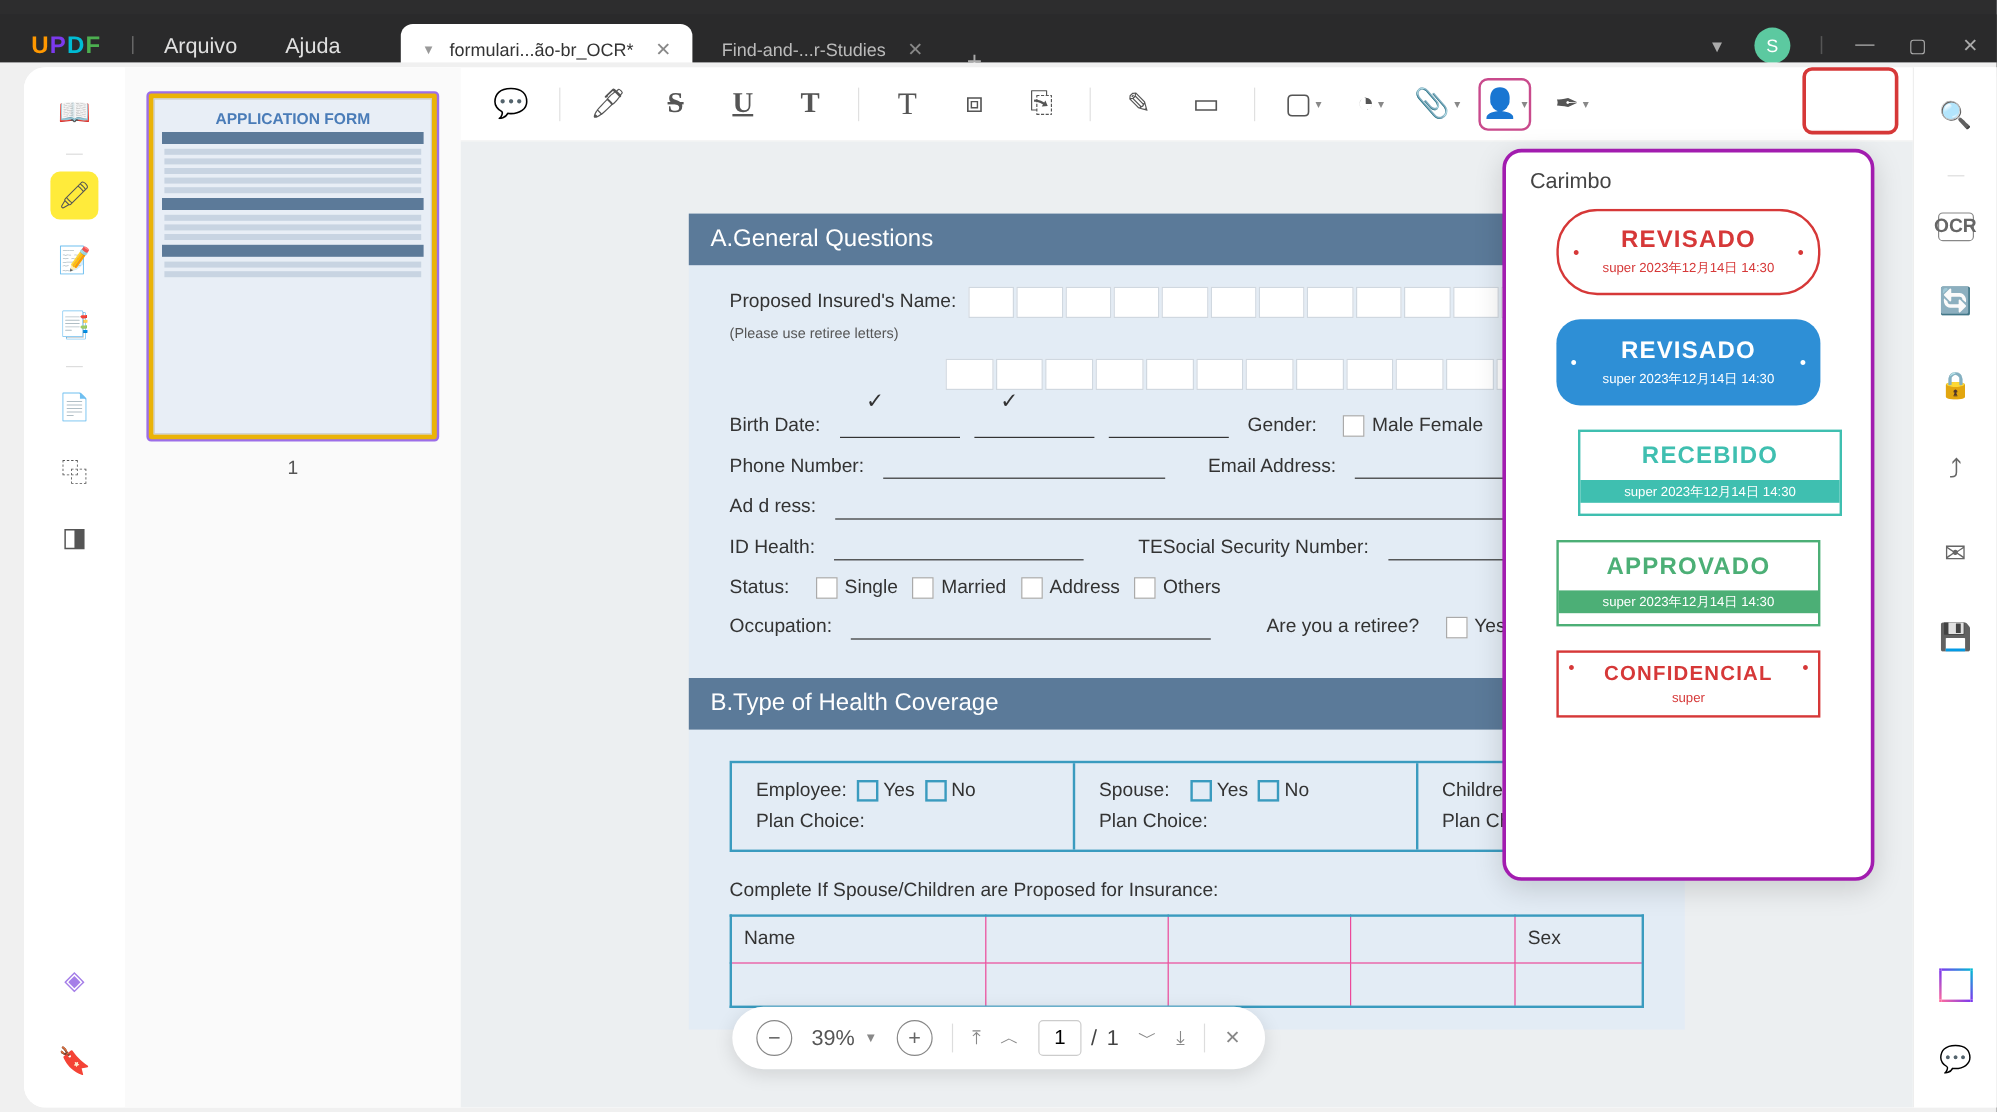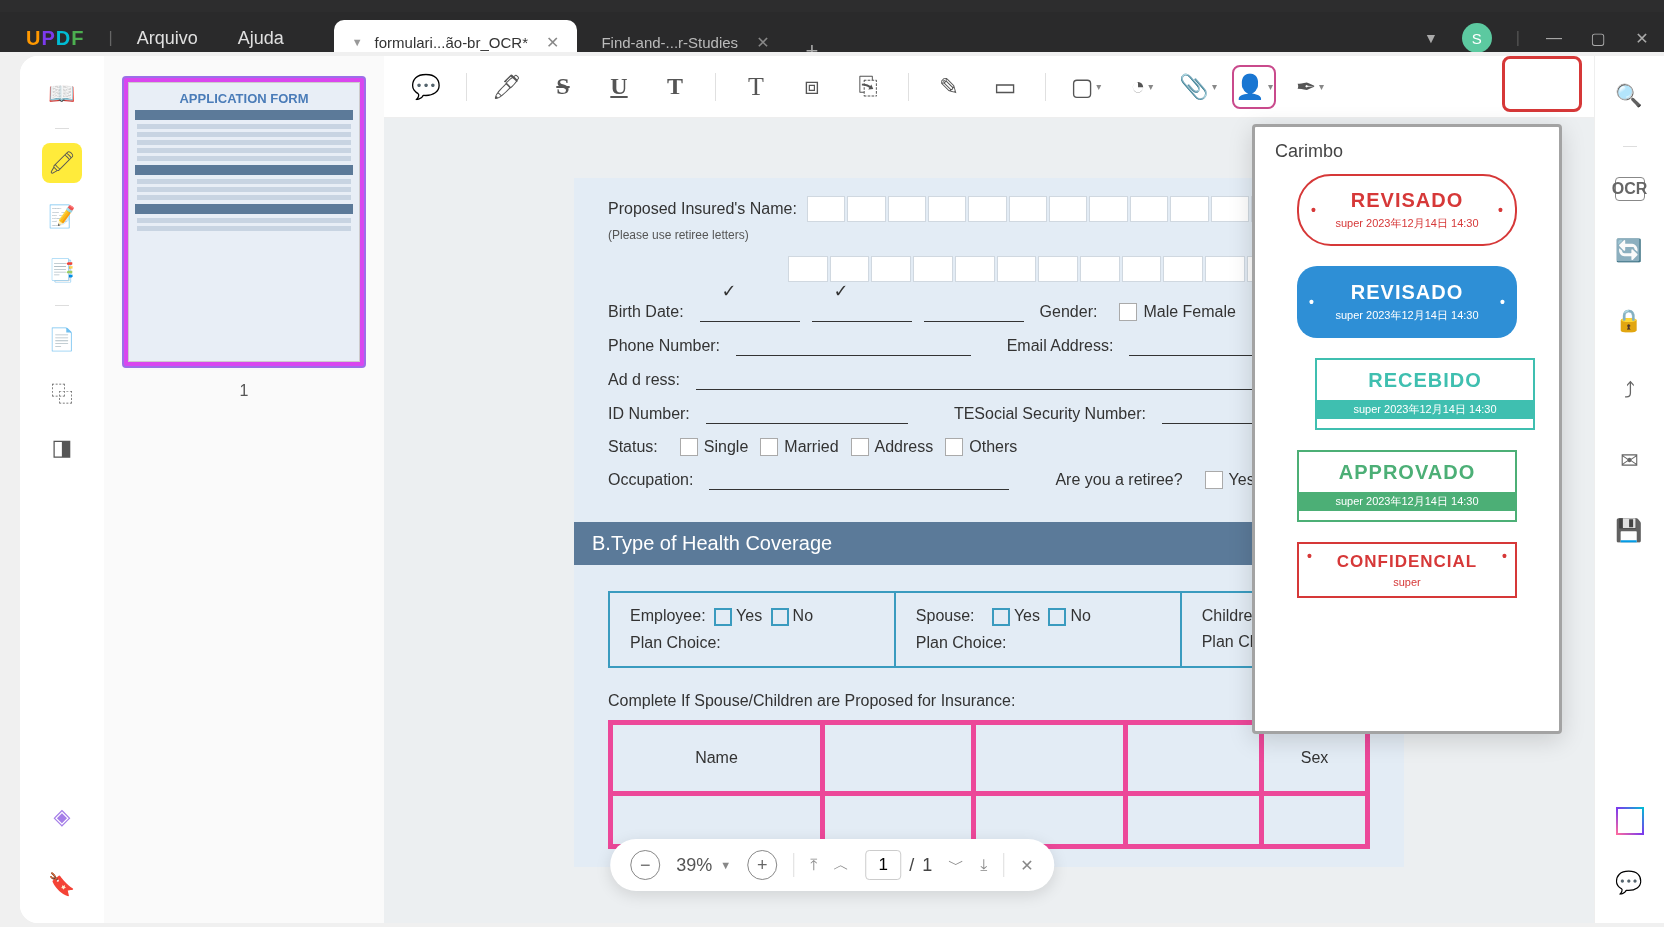--- a/index.html
+++ b/index.html
@@ -28,21 +28,21 @@
 
 
 .left-rail { width: 84px; background: #fff; display: flex; flex-direction: column; align-items: center; padding-top: 18px; gap: 14px; position: relative; }
 .rail-btn { width: 40px; height: 40px; border-radius: 8px; display: flex; align-items: center; justify-content: center; font-size: 22px; color: #555; cursor: pointer; }
 .rail-btn.active { background: #ffeb3b; }
 .rail-sep { width: 14px; height: 1px; background: #ddd; }
 .rail-bottom { position: absolute; bottom: 18px; display: flex; flex-direction: column; align-items: center; gap: 28px; }
 
 
 .thumb-panel { width: 280px; background: #fafafa; padding: 20px 18px; overflow: auto; }
-.thumb { border: 2px solid #9c6ee8; border-radius: 4px; padding: 4px; background: #d946ef; }
+.thumb { border: 2px solid #9c6ee8; border-radius: 4px; padding: 4px; background: #eab308; }
 .thumb-img { width: 100%; height: 280px; background: #e8eef6; border: 1px solid #ccc; position: relative; overflow: hidden; }
 .thumb-title { text-align: center; color: #4a7cb8; font-weight: bold; font-size: 13px; margin: 8px 0 4px; }
 .thumb-bar { background: #5c7a99; height: 10px; margin: 4px 6px; }
 .thumb-line { height: 5px; background: #c8d4e2; margin: 3px 8px; }
 .thumb-num { text-align: center; color: #555; margin-top: 14px; font-size: 16px; }
 
 
 .main-col { flex: 1; display: flex; flex-direction: column; position: relative; }
 .toolbar { height: 62px; display: flex; align-items: center; padding: 0 20px; gap: 12px; border-bottom: 1px solid #eee; }
 .tbtn { width: 44px; height: 44px; display: flex; align-items: center; justify-content: center; font-size: 24px; color: #555; cursor: pointer; border-radius: 8px; font-family: Georgia, serif; }
@@ -68,24 +68,24 @@
 .chk { width: 18px; height: 18px; background: #fff; border: 1px solid #aaa; margin: 0 6px 0 12px; display: inline-block; vertical-align: middle; }
 .tick { position: relative; }
 .tick::before { content: "✓"; position: absolute; top: -22px; left: 22px; color: #333; font-size: 18px; }
 
 .cov-table { display: flex; border: 2px solid #3a9bbf; margin-top: 8px; }
 .cov-cell { flex: 1; border-right: 2px solid #3a9bbf; padding: 14px 20px; font-size: 16px; }
 .cov-cell:last-child { border-right: none; }
 .chk2 { width: 18px; height: 18px; border: 2px solid #3a9bbf; display: inline-block; vertical-align: middle; margin: 0 4px; }
 
 .data-table { border: 2px solid #3a9bbf; border-collapse: collapse; width: 100%; margin-top: 10px; }
-.data-table th, .data-table td { border: 5px solid #ec4899; padding: 24px; text-align: center; height: 36px; font-weight: normal; }
-
-
-.stamp-popup { position: absolute; top: 124px; right: 102px; width: 310px; height: 610px; background: #fff; border: 3px solid #a3a3a3; border-radius: 4px; padding: 14px 14px; z-index: 50; box-shadow: 0 6px 24px rgba(0,0,0,0.15); }
+.data-table th, .data-table td { border: 1px solid #ec4899; padding: 10px; text-align: left; height: 36px; font-weight: normal; }
+
+
+.stamp-popup { position: absolute; top: 124px; right: 102px; width: 310px; height: 610px; background: #fff; border: 3px solid #a21caf; border-radius: 16px; padding: 14px 14px; z-index: 50; box-shadow: 0 6px 24px rgba(0,0,0,0.15); }
 .stamp-title { font-size: 18px; color: #444; margin-bottom: 12px; padding-left: 6px; }
 .stamp-tabs { display: flex; background: #f0f0f0; border-radius: 8px; margin-bottom: 16px; }
 .stamp-tab { flex: 1; text-align: center; padding: 8px 0; font-size: 16px; color: #555; border-radius: 8px; cursor: pointer; }
 .stamp-tab.active { background: #fff; box-shadow: 0 1px 3px rgba(0,0,0,0.1); }
 .stamp-list { display: flex; flex-direction: column; gap: 20px; align-items: center; overflow: auto; height: 490px; }
 .stamp-item { width: 220px; height: 72px; display: flex; flex-direction: column; align-items: center; justify-content: center; font-weight: bold; cursor: pointer; position: relative; }
 .stamp-sub { font-size: 11px; font-weight: normal; margin-top: 4px; }
 .st-red { border: 2px solid #d63838; border-radius: 34px; color: #d63838; }
 .st-red::before, .st-red::after, .st-blue::before, .st-blue::after { content: "•"; position: absolute; top: 50%; transform: translateY(-50%); font-size: 14px; }
 .st-red::before { left: 12px; } .st-red::after { right: 12px; }
@@ -209,20 +209,21 @@
       <div class="tbsep"></div>
       <div class="tbtn dd">▢</div>
       <div class="tbtn dd">◔</div>
       <div class="tbtn dd">📎</div>
       <div class="tbtn dd stamp-active">👤</div>
       <div class="tbtn dd">✒</div>
     </div>
 
     <div class="doc-area">
       <div class="page">
+        <div class="section-hdr">A.General Questions</div>
         <div class="section-body">
           <div class="fld-row">
             <span class="fld-label">Proposed Insured's Name:</span>
             <div class="name-grid">
               <div class="name-cell"></div>
                   <div class="name-cell"></div>
                   <div class="name-cell"></div>
                   <div class="name-cell"></div>
                   <div class="name-cell"></div>
                   <div class="name-cell"></div>
@@ -268,21 +269,21 @@
             <span class="fld-label">Phone Number:</span>
             <span class="uline" style="max-width:280px"></span>
             <span class="fld-label" style="margin-left:30px">Email Address:</span>
             <span class="uline"></span>
           </div>
           <div class="fld-row">
             <span class="fld-label">Ad d ress:</span>
             <span class="uline"></span>
           </div>
           <div class="fld-row">
-            <span class="fld-label">ID Number:</span>
+            <span class="fld-label">ID Health:</span>
             <span class="uline" style="max-width:260px"></span>
             <span class="fld-label" style="margin-left:40px">TESocial Security Number:</span>
             <span class="uline"></span>
           </div>
           <div class="fld-row">
             <span class="fld-label">Status:</span>
             <span class="chk"></span>
                 <span>Single</span>
             <span class="chk"></span>
                 <span>Married</span>

